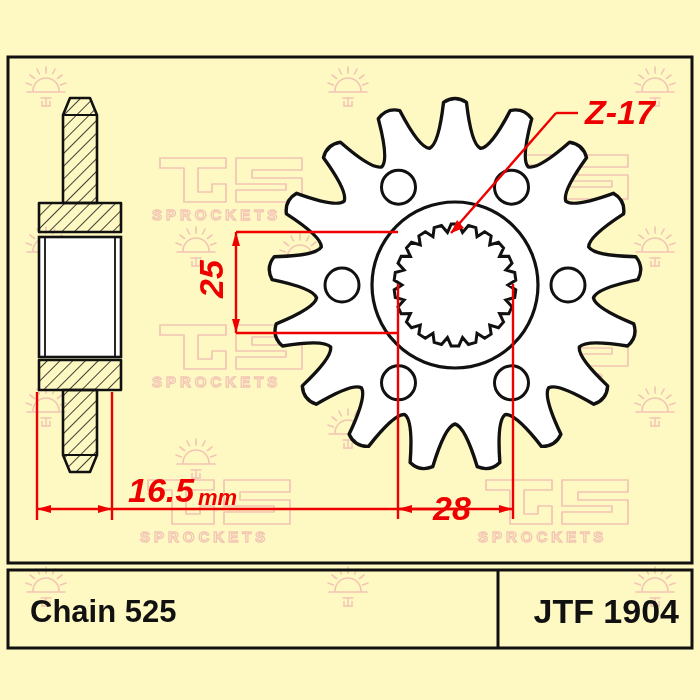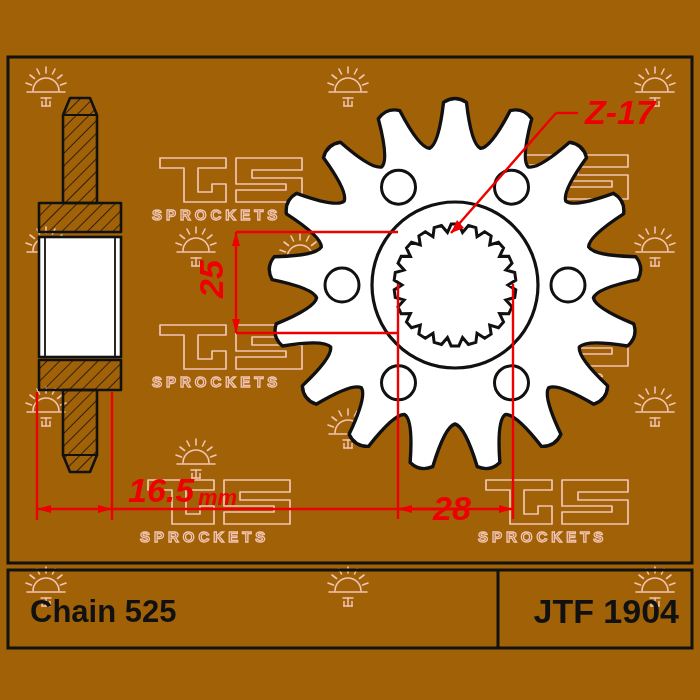--- a/index.html
+++ b/index.html
@@ -4,21 +4,21 @@
 <style>
   html, body {
     margin: 0;
     padding: 0;
     background: #ffffff;
   }
   #page {
     position: relative;
     width: 700px;
     height: 700px;
-    background: #a16207;
+    background: #fef9c3;
     font-family: "Liberation Sans", sans-serif;
     overflow: hidden;
   }
   #drawing-svg {
     position: absolute;
     left: 0;
     top: 0;
     width: 700px;
     height: 700px;
   }

